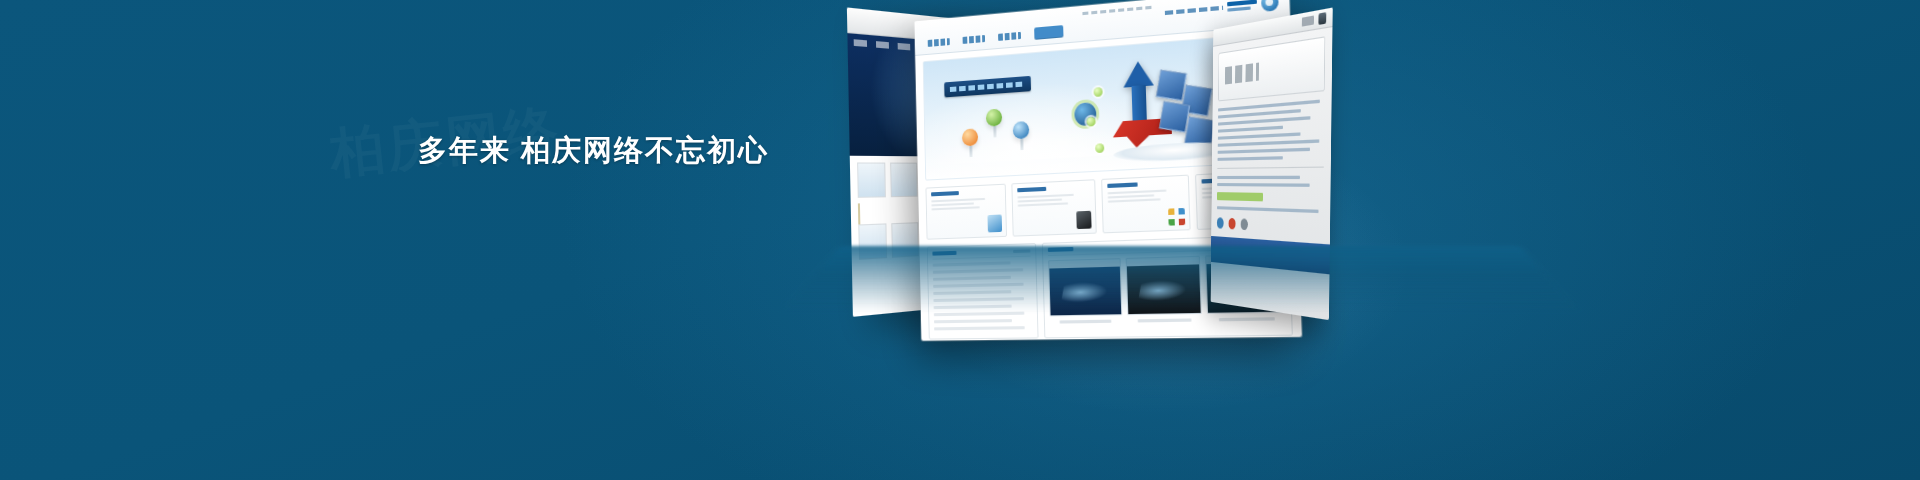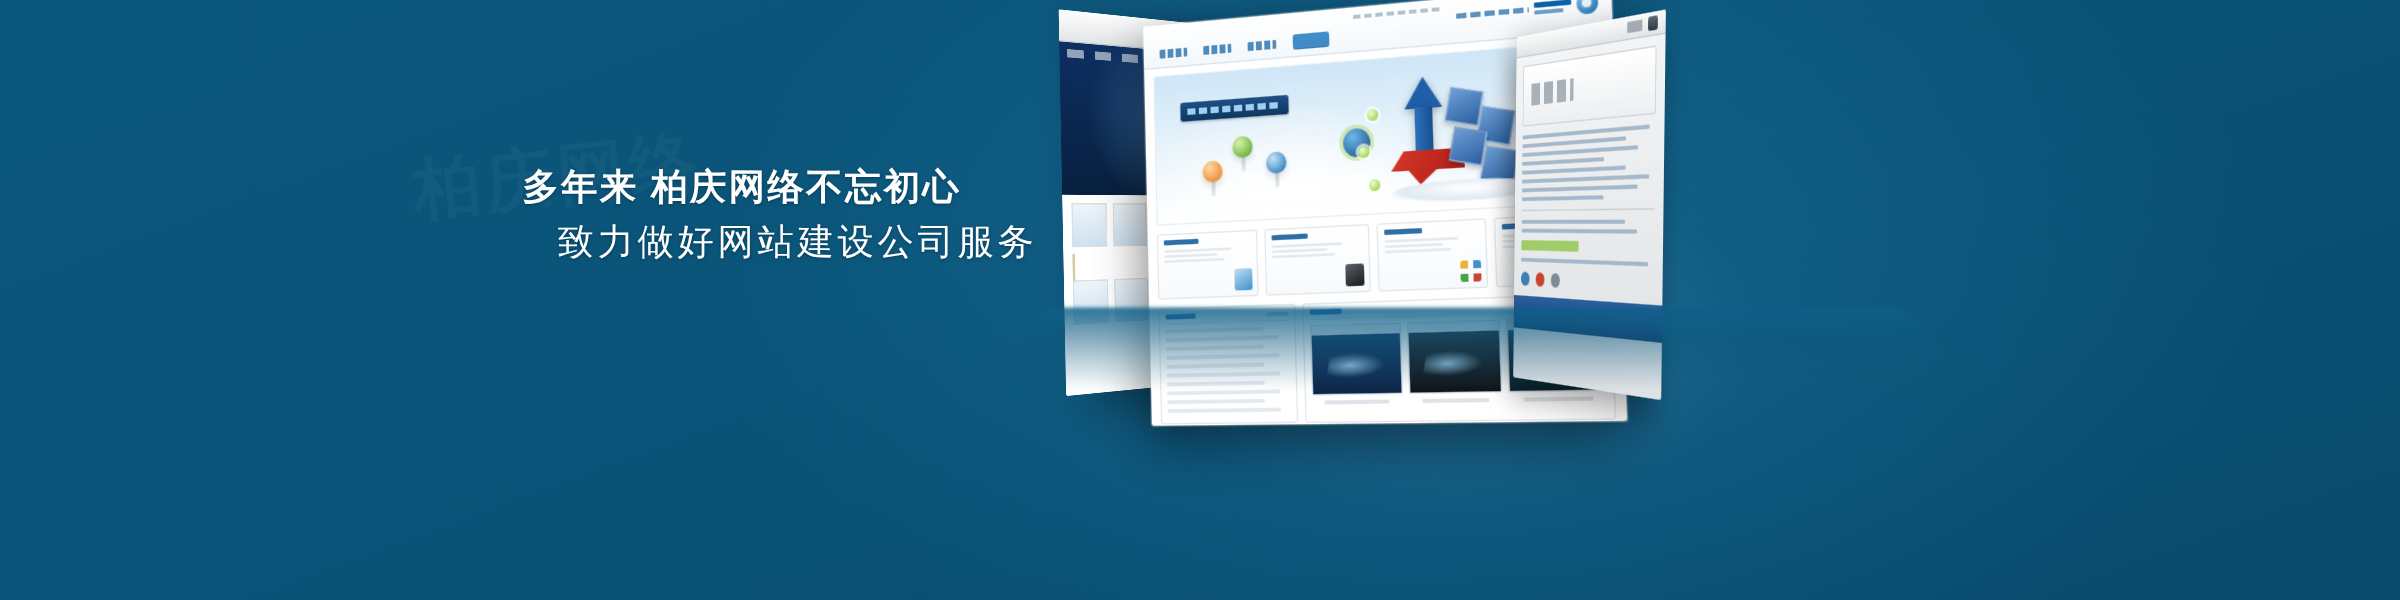--- a/index.html
+++ b/index.html
@@ -369,21 +369,20 @@
 </style>
 </head>
 <body>
 
 <div id="banner">
 
   <div id="watermark">柏庆网络</div>
 
   <div id="headline">
     <div class="hl-line l1">多年来 柏庆网络不忘初心</div>
-    <div class="hl-line l2">致力做好网站建设公司服务</div>
   </div>
 
   <div id="glow"></div>
 
   <div id="screens">
 
     <div class="screen" id="screen-left">
       <div class="chrome">
         <span class="ctl"></span>
       </div>

